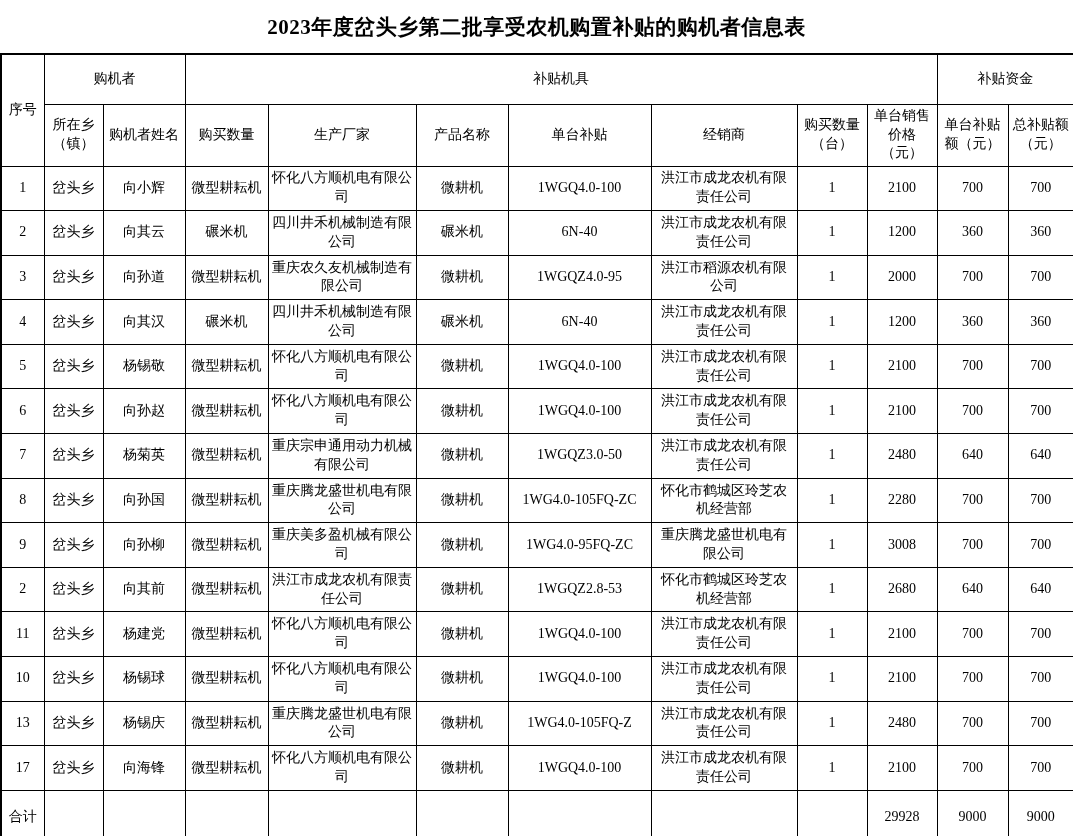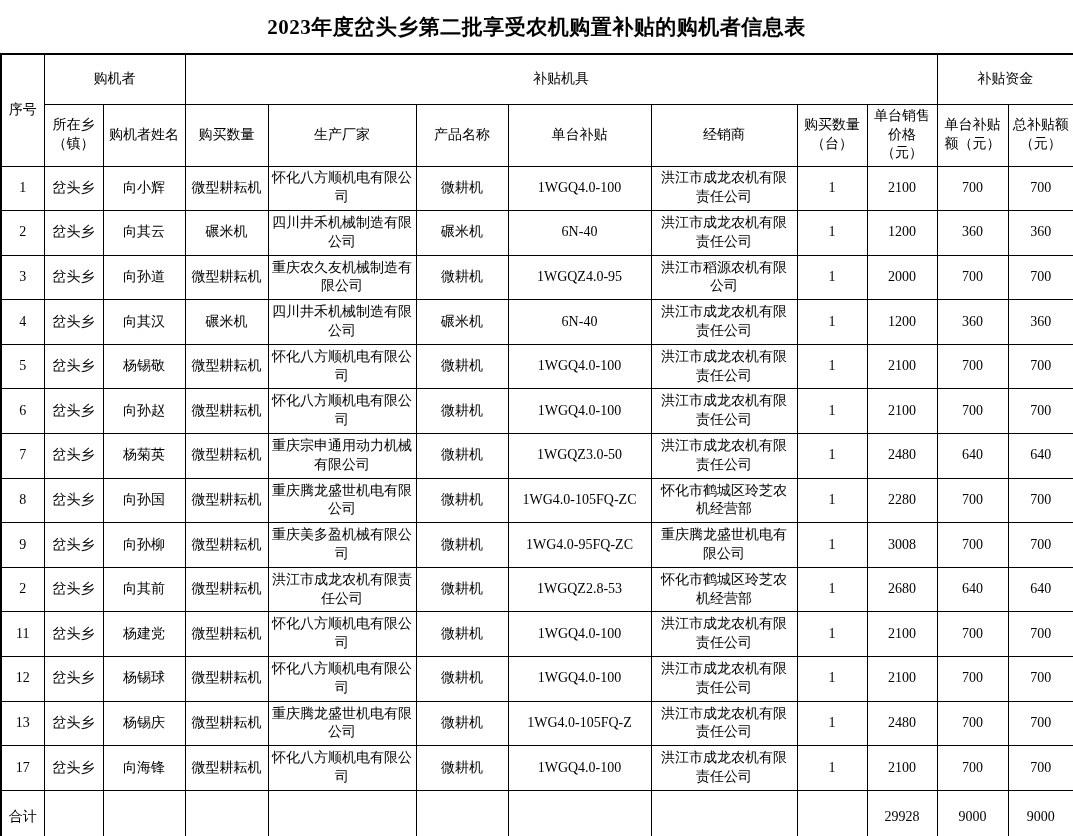--- a/index.html
+++ b/index.html
@@ -245,21 +245,21 @@
           <td>怀化八方顺机电有限公司</td>
           <td>微耕机</td>
           <td>1WGQ4.0-100</td>
           <td>洪江市成龙农机有限责任公司</td>
           <td>1</td>
           <td>2100</td>
           <td>700</td>
           <td>700</td>
         </tr>
         <tr class="data-row">
-          <td>12</td>
+          <td>10</td>
           <td>岔头乡</td>
           <td>杨锡球</td>
           <td>微型耕耘机</td>
           <td>怀化八方顺机电有限公司</td>
           <td>微耕机</td>
           <td>1WGQ4.0-100</td>
           <td>洪江市成龙农机有限责任公司</td>
           <td>1</td>
           <td>2100</td>
           <td>700</td>

